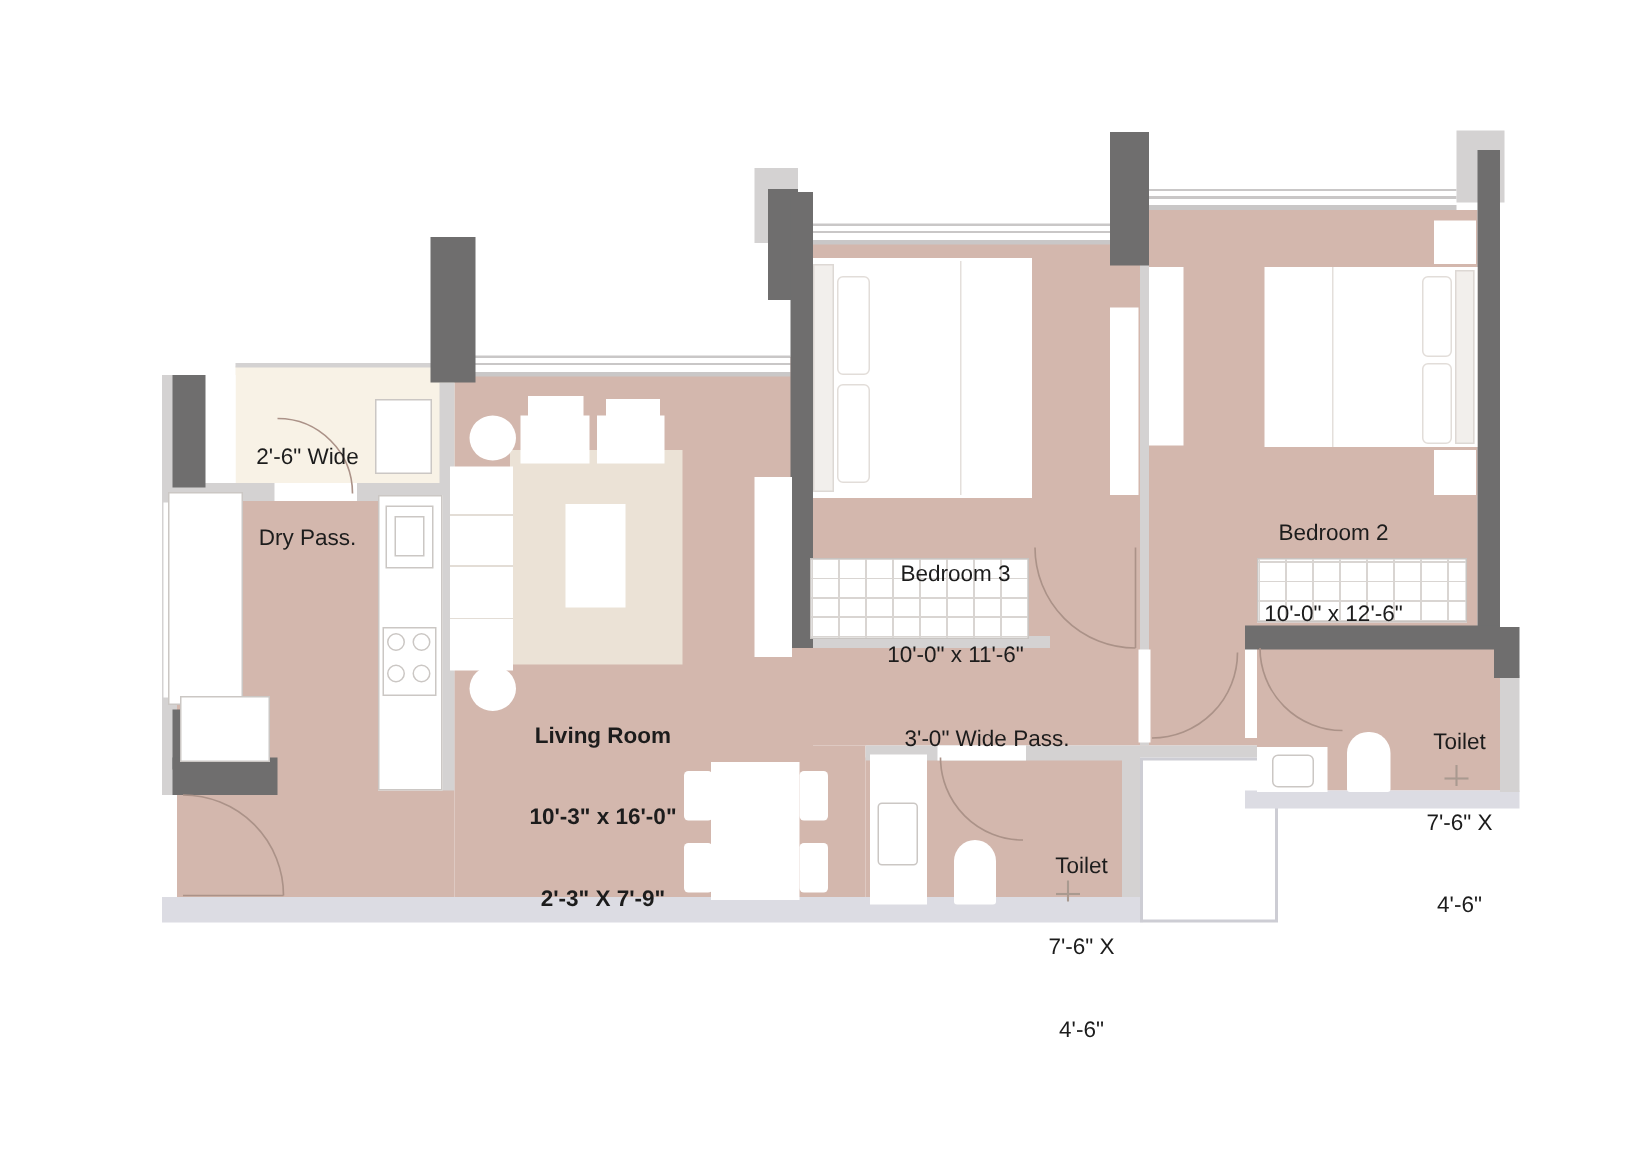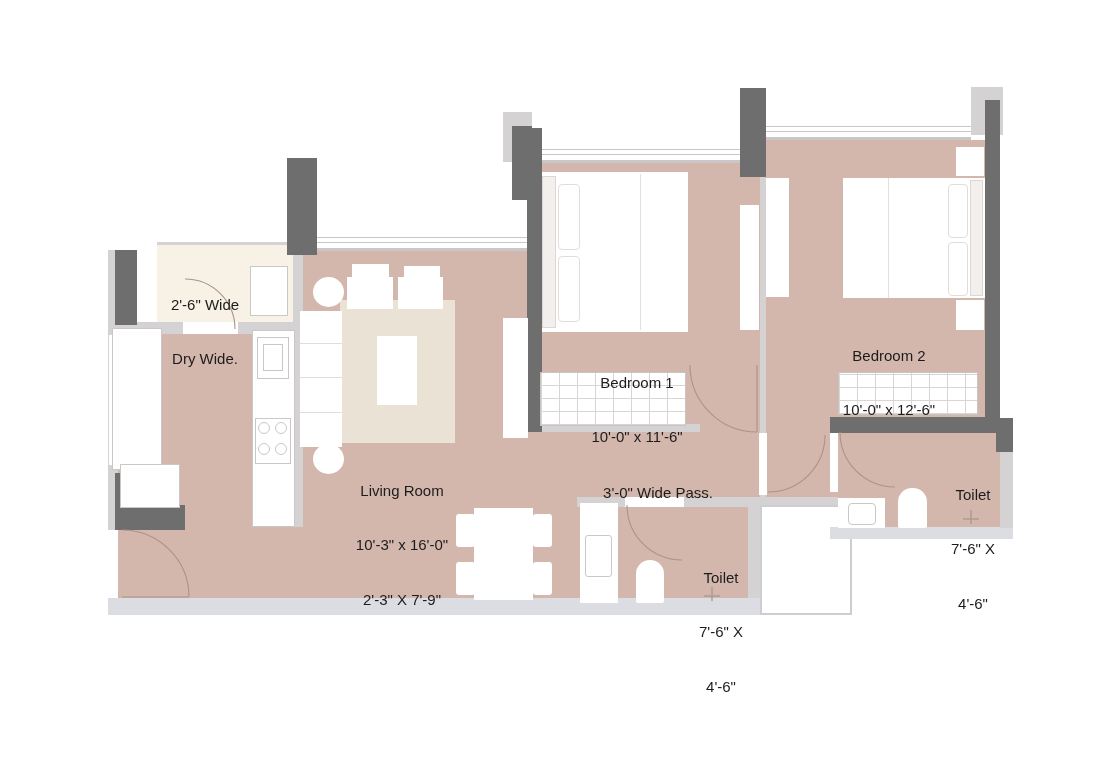--- a/index.html
+++ b/index.html
@@ -142,29 +142,29 @@
     <g stroke="#a99a90" stroke-width="1.4">
       <line x1="712" y1="587" x2="712" y2="601"></line>
       <line x1="704" y1="596" x2="720" y2="596"></line>
       <line x1="971" y1="510" x2="971" y2="524"></line>
       <line x1="963" y1="519" x2="979" y2="519"></line>
     </g>
   </svg>
 
   <div class="lbl" style="left:140px;top:259px;width:130px;">
     <div>2'-6" Wide</div>
-    <div>Dry Wide.</div>
+    <div>Dry Pass.</div>
   </div>
-  <div class="lbl" style="left:327px;top:445px;width:150px;">
+  <div class="lbl" style="left:327px;top:445px;width:150px;font-weight:bold;">
     <div>Living Room</div>
     <div>10'-3" x 16'-0"</div>
     <div>2'-3" X 7'-9"</div>
   </div>
   <div class="lbl" style="left:562px;top:337px;width:150px;">
-    <div>Bedroom 1</div>
+    <div>Bedroom 3</div>
     <div>10'-0" x 11'-6"</div>
   </div>
   <div class="lbl" style="left:814px;top:310px;width:150px;text-align:center;">
     <div>Bedroom 2</div>
     <div>10'-0" x 12'-6"</div>
   </div>
   <div class="lbl" style="left:583px;top:447px;width:150px;">
     <div>3'-0" Wide Pass.</div>
   </div>
   <div class="lbl" style="left:661px;top:532px;width:120px;">

